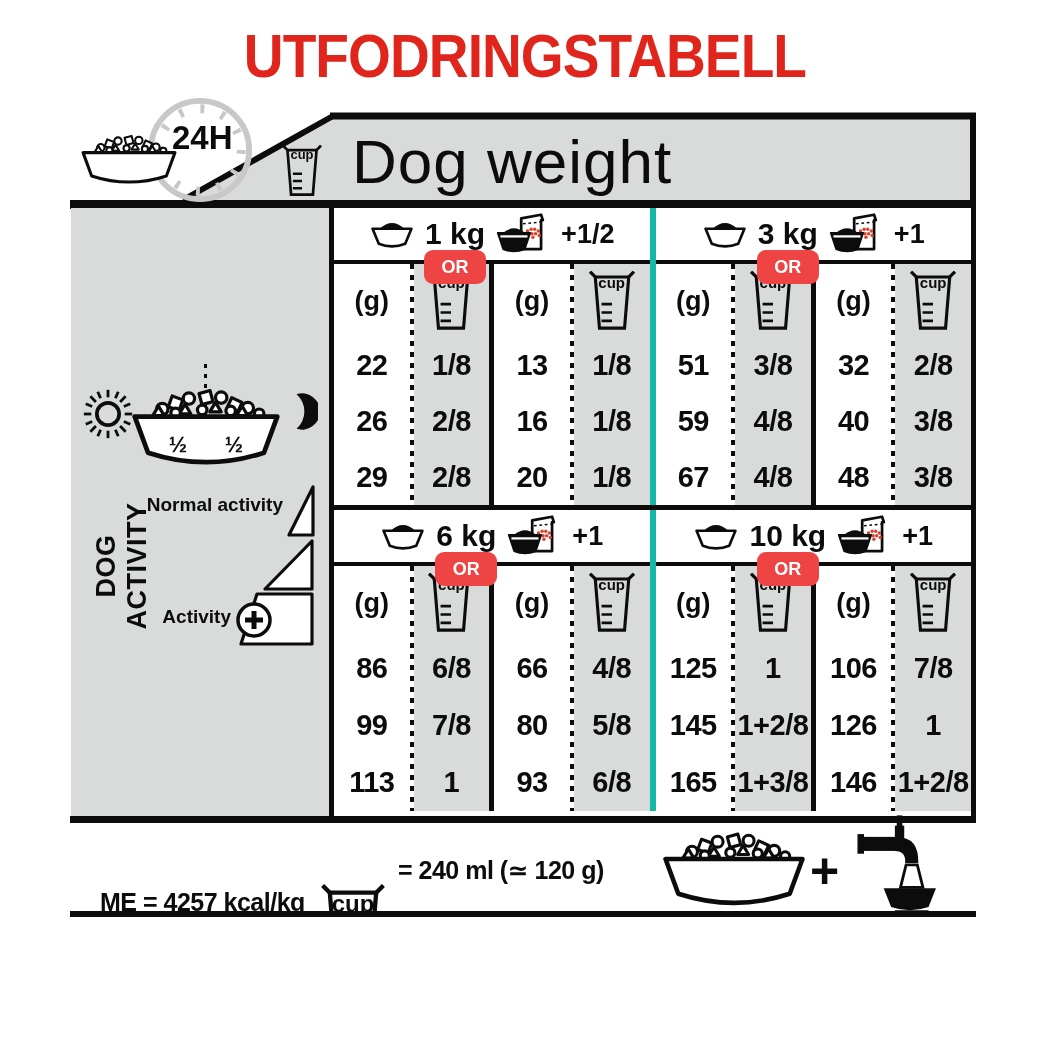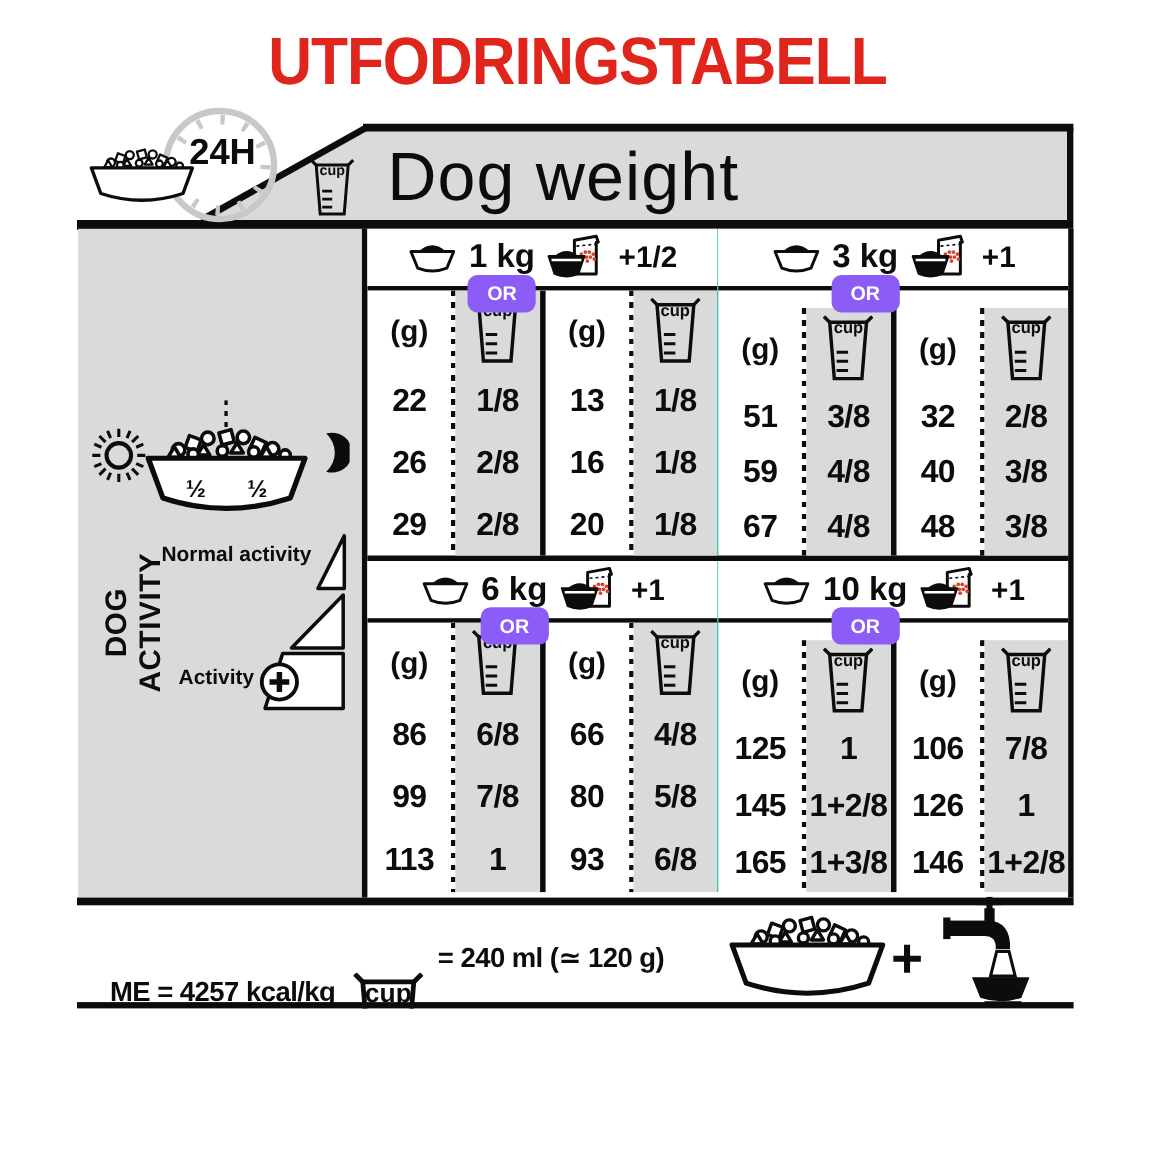--- a/index.html
+++ b/index.html
@@ -29,29 +29,29 @@
   .halftxt{font-size:22px;font-weight:700;text-align:center;}
 
   
   .tablebox{left:329px;top:208px;width:647px;height:608px;box-sizing:border-box;
             border-left:5px solid #0c0c0c;border-right:5px solid #0c0c0c;
             display:flex;flex-direction:column;background:#fff;}
   .band{display:flex;box-sizing:border-box;}
   .band1{height:302px;border-bottom:5px solid #0c0c0c;}
   .band2{height:301px;}
   .section{flex:1;display:flex;flex-direction:column;min-width:0;}
-  .sec-r{border-left:1px solid #14b8a6;gap:16px;}
+  .sec-r{border-left:6px solid #14b8a6;}
   .strip{height:56px;box-sizing:border-box;border-bottom:4px solid #0c0c0c;
          display:flex;align-items:center;justify-content:center;gap:10px;
          position:relative;overflow:visible;background:#fff;z-index:2;}
   .bowl-sm{width:46px;height:30px;flex:none;}
   .bagbowl{width:56px;height:47px;flex:none;margin-top:3px;}
   .wlabel{position:relative;font-size:30px;font-weight:700;white-space:nowrap;}
   .orbadge{position:absolute;left:50%;top:calc(100% - 1px);transform:translateX(-50%);
-           width:62px;height:34px;background:#8b5cf6;border-radius:9px;color:#fff;
+           width:62px;height:34px;background:#ef4444;border-radius:9px;color:#fff;
            display:flex;align-items:center;justify-content:center;font-size:18px;font-weight:700;z-index:3;}
   .extra{font-size:27px;font-weight:700;white-space:nowrap;}
   .dataRow{flex:1;display:flex;}
   .col{flex:1;display:flex;flex-direction:column;align-items:center;min-width:0;}
   .cupcol{background:#d9dbdb;}
   .colhead{height:74px;display:flex;align-items:center;justify-content:center;}
   .gunit{font-size:27px;font-weight:700;}
   .val{flex:1;display:flex;align-items:center;justify-content:center;
        font-size:29px;font-weight:700;letter-spacing:-.5px;}
   .dotsep{width:4px;background:repeating-linear-gradient(to bottom,#0c0c0c 0 5px,transparent 5px 11px);}

